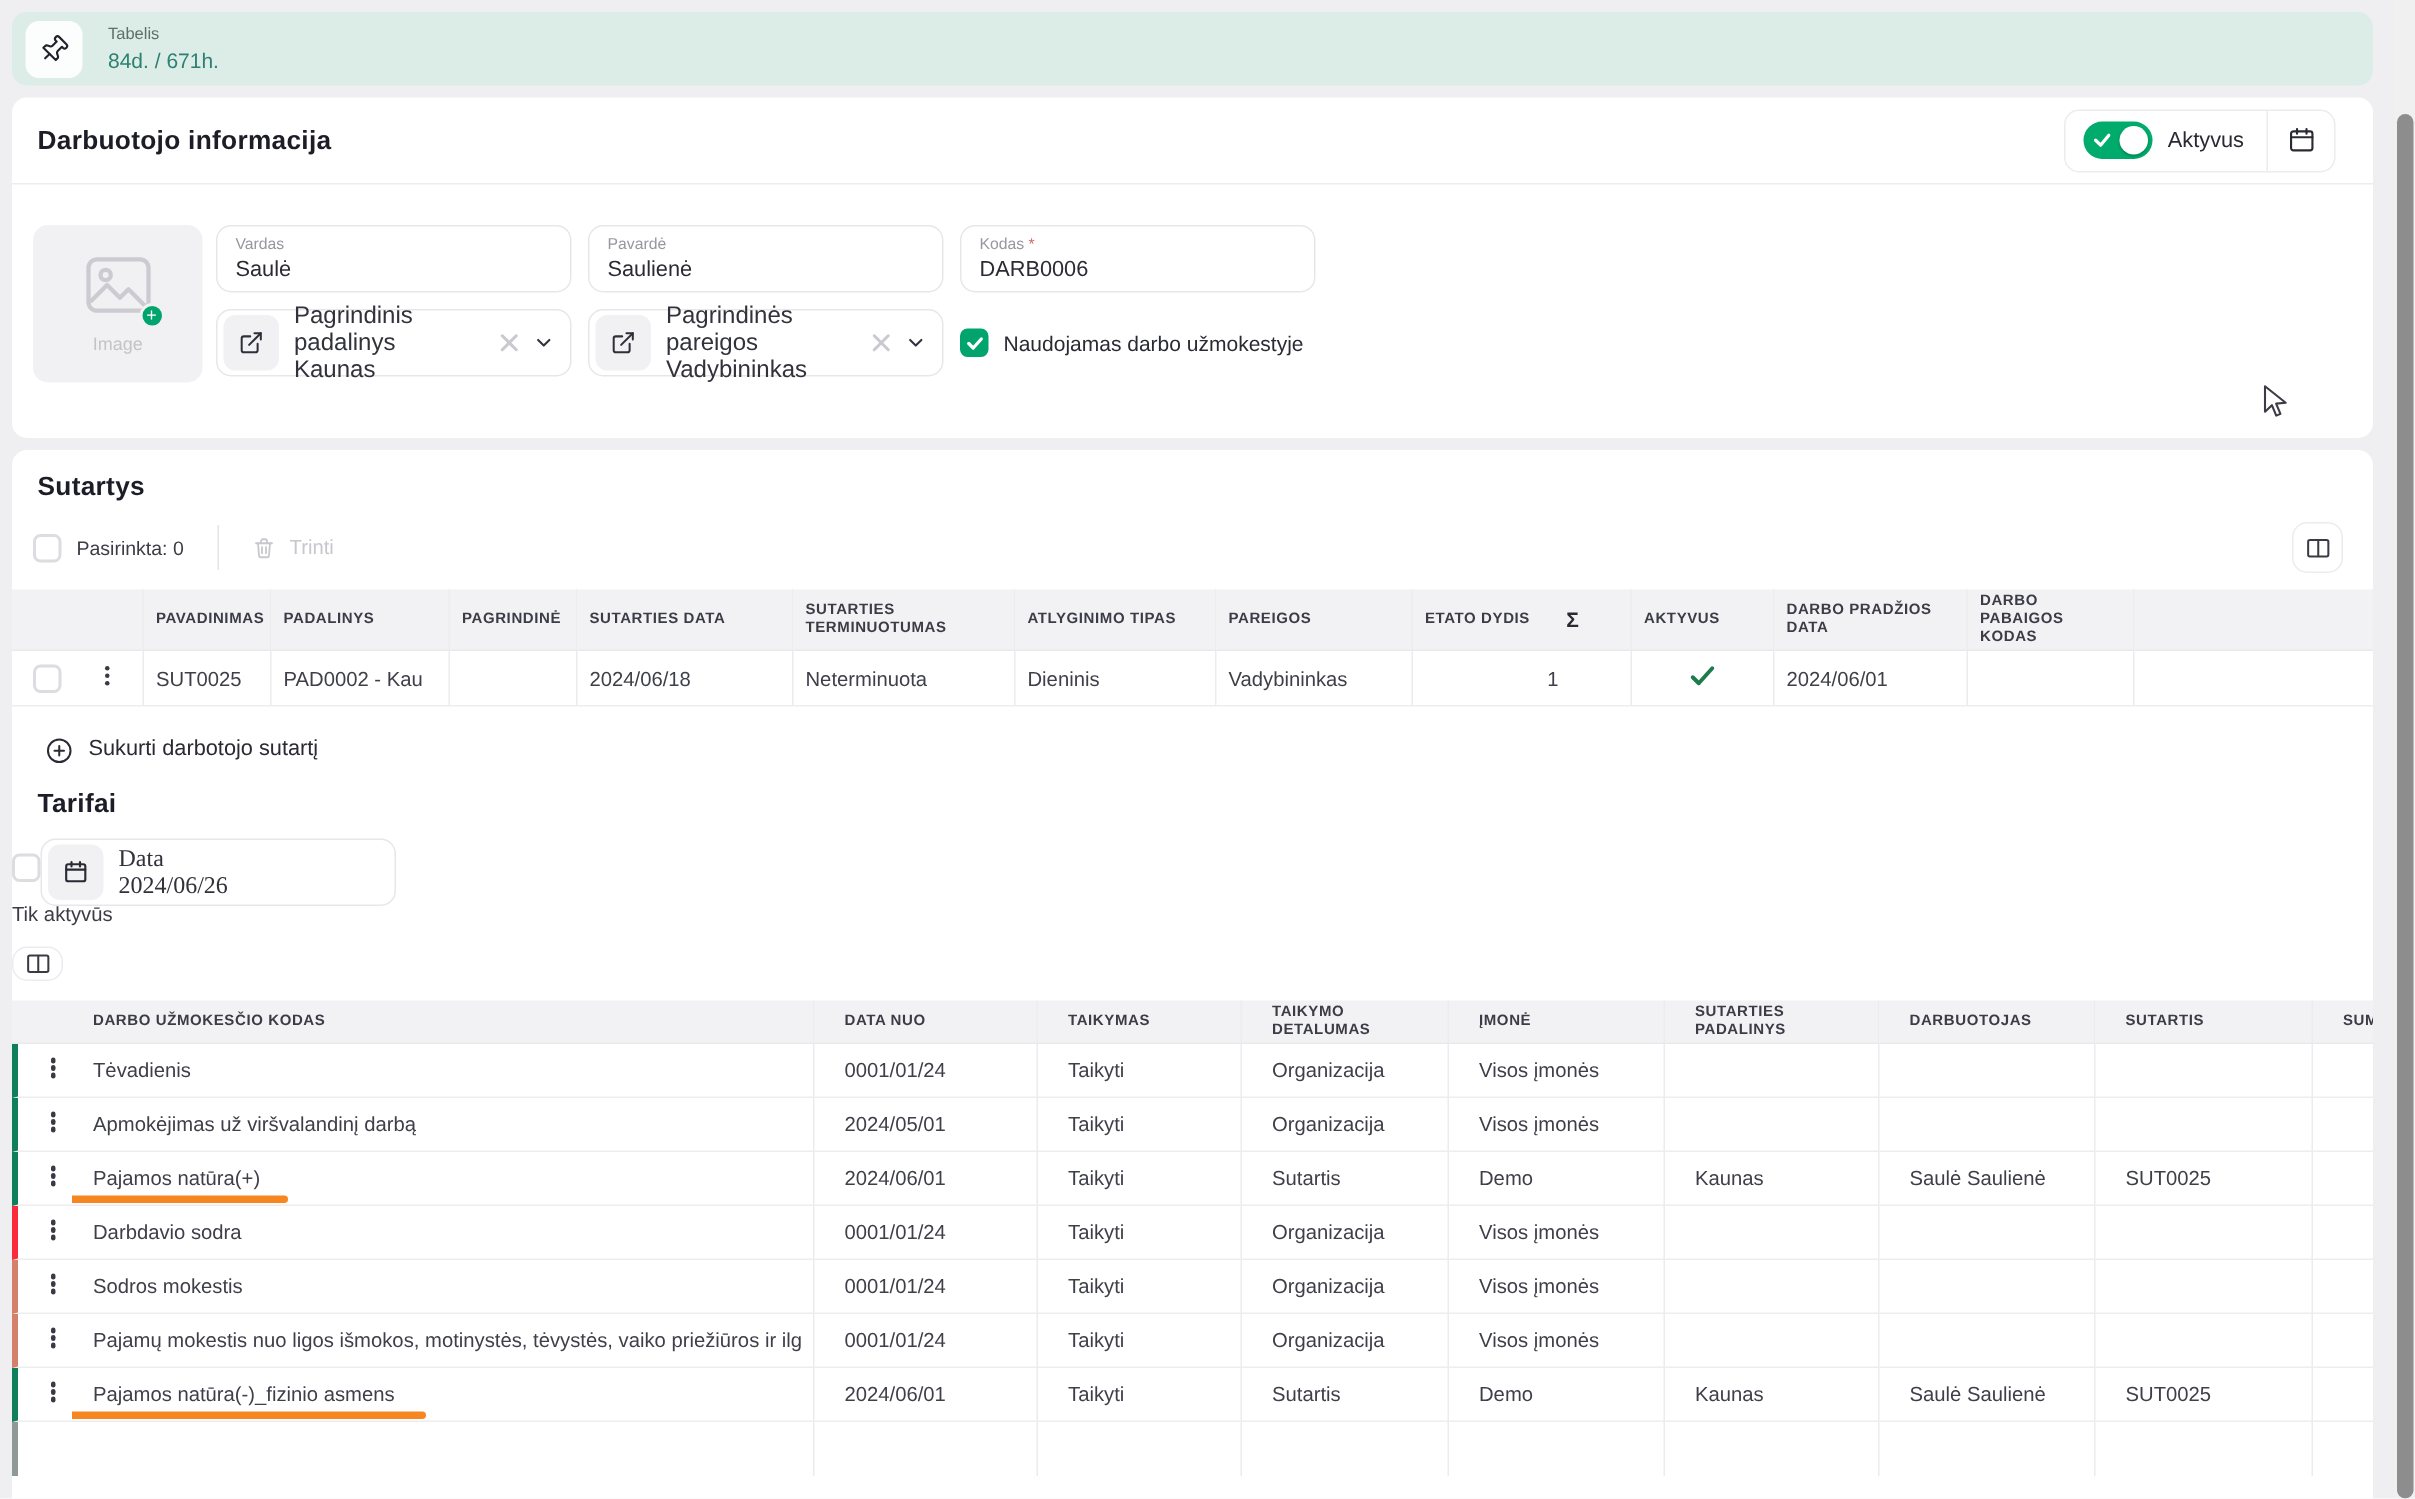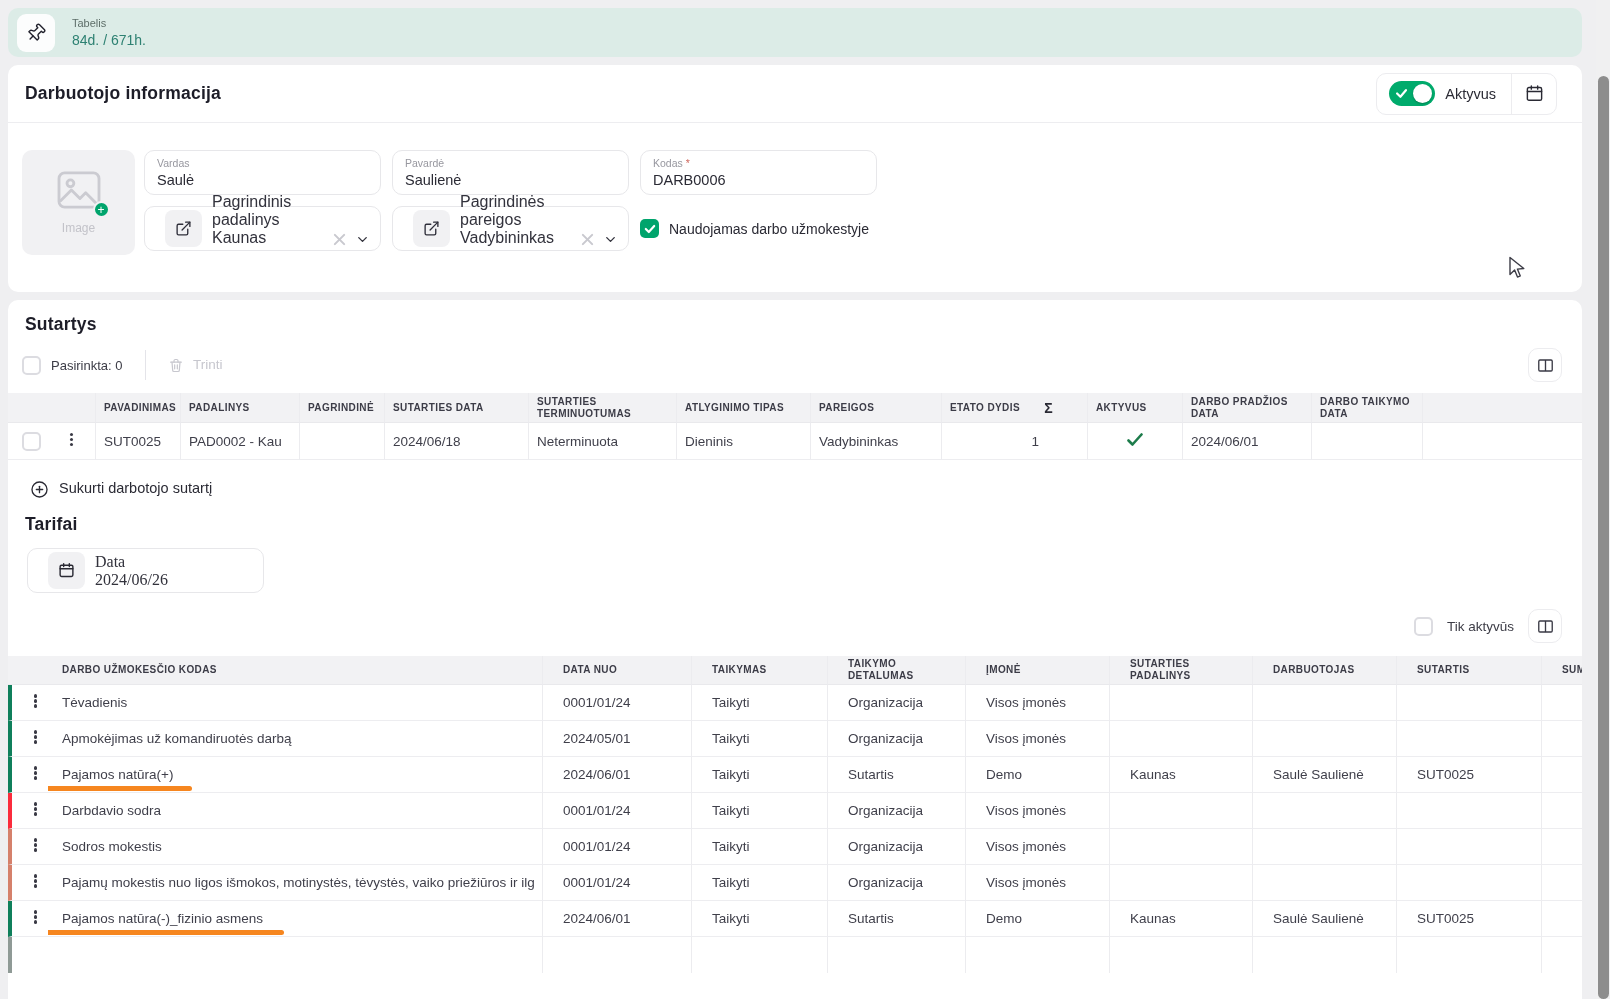--- a/index.html
+++ b/index.html
@@ -47,21 +47,21 @@
     font-size:12px; line-height:12px; display:flex; align-items:center; justify-content:center; }
   .img-label{ margin-top:7px; font-size:12px; color:#c3c3c9; }
   .fields{ margin-left:9px; }
   .frow{ display:flex; gap:11px; margin-bottom:11px; align-items:center; }
   .field{ width:237px; height:45px; border:1px solid #e7e7ea; border-radius:10px;
     padding:6px 12px; background:#fff; }
   .field .lab{ font-size:10.5px; color:#97979f; }
   .field .val{ font-size:14.5px; color:#2b2b35; margin-top:3px; white-space:nowrap; overflow:hidden; }
   .req{ color:#cf6a60; }
   .selfield{ width:237px; height:45px; border:1px solid #e7e7ea; border-radius:10px;
-    background:#fff; display:flex; align-items:flex-end; padding:3px 10px 3px 20px; }
+    background:#fff; display:flex; align-items:center; padding:3px 10px 3px 4px; }
   .selicon{ width:37px; height:37px; background:#f1f1f3; border-radius:8px; flex:none;
     display:flex; align-items:center; justify-content:center; cursor:pointer; }
   .seltext{ flex:1; margin-left:10px; min-width:0; }
   .sel-actions{ display:flex; align-items:center; gap:9px; }
   
   .cb{ width:19px; height:19px; border-radius:5px; flex:none; cursor:pointer;
     display:flex; align-items:center; justify-content:center; }
   .cb.on{ background:#00a46c; }
   .cb.off{ border:2px solid #dcdce1; background:#fff; }
   .cb-label{ margin-left:10px; font-size:14px; color:#2a2a34;text-align:right; }
@@ -100,21 +100,21 @@
   .t2 tr[data-status="salmon"] .c-kebab{ border-left-color:#d5806b; }
   .t2 tr[data-status="gray"] .c-kebab{ border-left-color:#8f9a96; }
   .t2 .c-code{ padding-left:14px; }
   .code-wrap{ position:relative; display:inline-block; }
   .hl{ position:absolute; left:-16px; bottom:-9px; height:5px; background:#f6861f; border-radius:3px; }
   .hl.u1{ width:146px; }
   .hl.u2{ width:238px; }
   .create-link{ display:flex; align-items:flex-start; gap:10px; margin:20px 0 0 22px;
     font-size:14.5px; color:#2a2a34; cursor:pointer; width:fit-content; }
   .datefield{ margin:13px 0 0 19px;font-family:Liberation Serif, serif; }
-  .tik-row{ display:flex; align-items:center; justify-content:flex-end; gap:14px; margin:16px 20px 0 0; height:34px; }
+  .tik-row{ display:flex; justify-content:flex-end; gap:14px; margin:16px 20px 0 0; height:34px;flex-direction:column; }
   .tik-label{ font-size:13.5px; color:#3c3c46; }
   
   .scroll-track{ position:absolute; right:0; top:0; width:14px; height:999px; background:#f0f0f1; }
   .scroll-thumb{ position:absolute; left:2px; width:11px; top:76px; height:923px;
     background:#8d8d8d; border-radius:6px; cursor:pointer; }
   .cursor{ position:absolute; left:1506px; top:256px; pointer-events:none; }
 </style>
 </head>
 <body>
 
@@ -293,21 +293,21 @@
         <th class="vr">ATLYGINIMO TIPAS</th>
         <th class="vr">PAREIGOS</th>
         <th class="vr">
           <span class="th-flex">
               <span>ETATO DYDIS</span>
               <span class="sigma">Σ</span>
             </span>
         </th>
         <th class="vr">AKTYVUS</th>
         <th class="vr">DARBO PRADŽIOS DATA</th>
-        <th class="vr">DARBO TAIKYMO DATA</th>
+        <th class="vr">DARBO PABAIGOS KODAS</th>
         <th></th>
       </tr>
     </thead>
     <tbody>
       <tr>
         <td class="c-check">
             <span class="cb off"></span>
           </td>
         <td class="vr"><span class="kebab"><i></i><i></i><i></i></span></td>
         <td class="vr">SUT0025</td>
@@ -402,21 +402,21 @@
         <td class="vr">Taikyti</td>
         <td class="vr">Organizacija</td>
         <td class="vr">Visos įmonės</td>
         <td class="vr"></td>
         <td class="vr"></td>
         <td class="vr"></td>
         <td></td>
       </tr>
       <tr data-status="green">
         <td class="c-kebab"><span class="kebab"><i></i><i></i><i></i></span></td>
-        <td class="vr c-code"><span class="code-wrap"><span>Apmokėjimas už komandiruotės darbą</span></span></td>
+        <td class="vr c-code"><span class="code-wrap"><span>Apmokėjimas už viršvalandinį darbą</span></span></td>
         <td class="vr">2024/05/01</td>
         <td class="vr">Taikyti</td>
         <td class="vr">Organizacija</td>
         <td class="vr">Visos įmonės</td>
         <td class="vr"></td>
         <td class="vr"></td>
         <td class="vr"></td>
         <td></td>
       </tr>
       <tr data-status="green">

